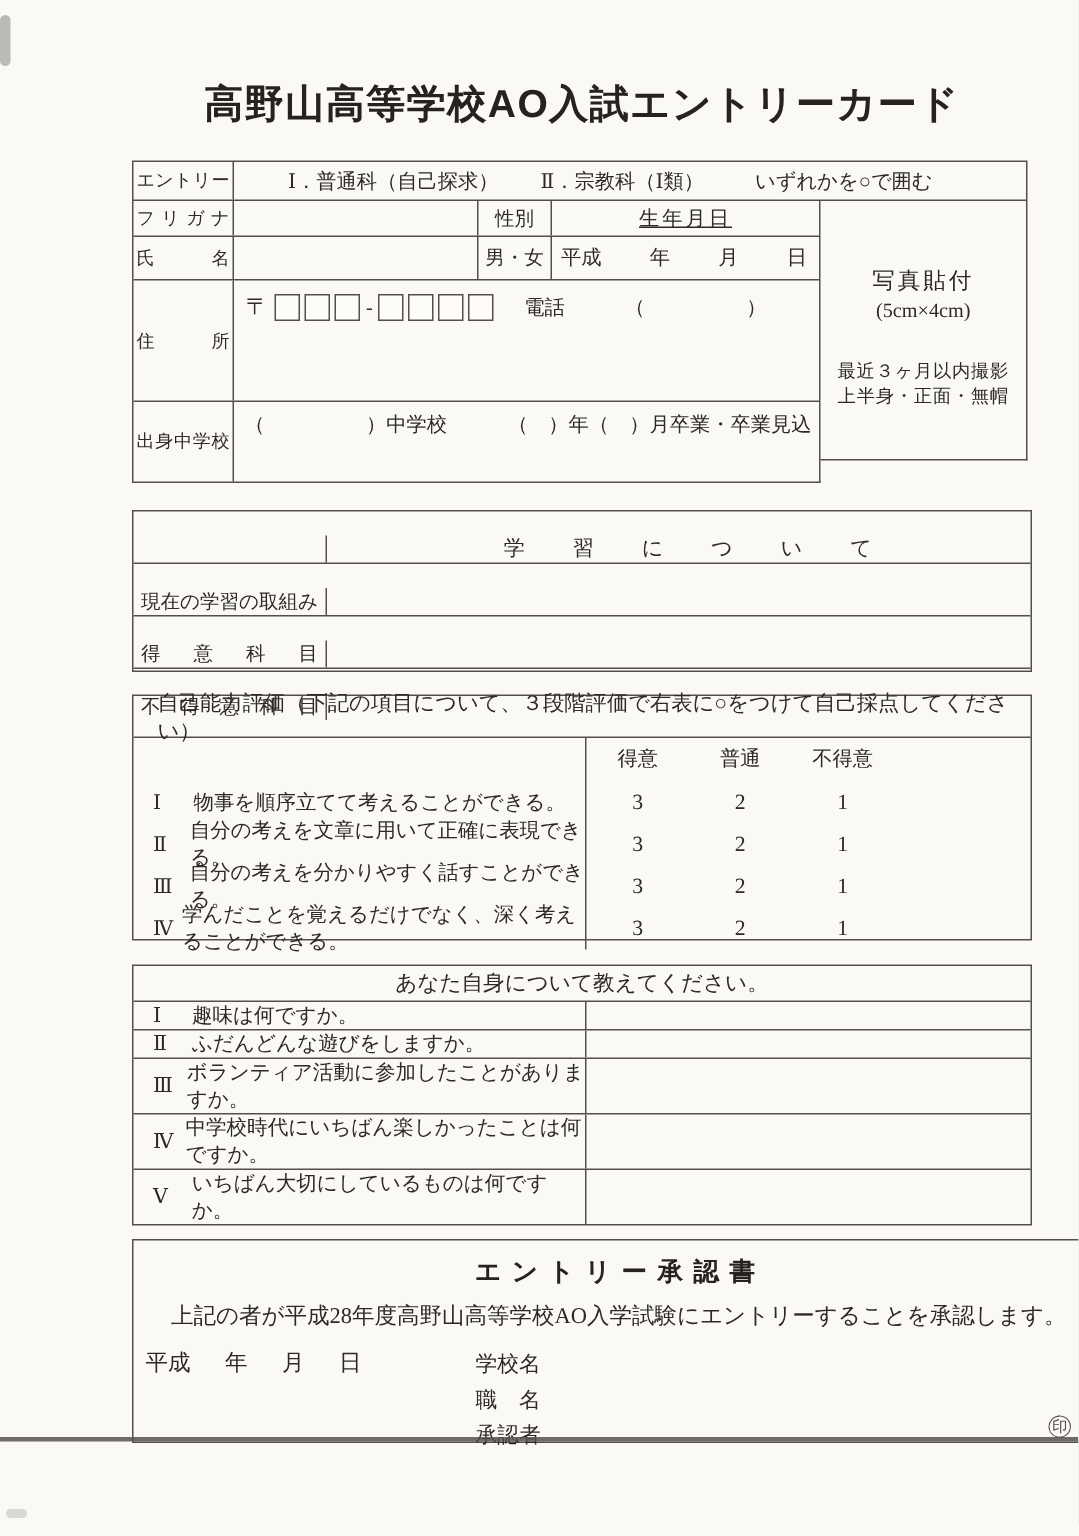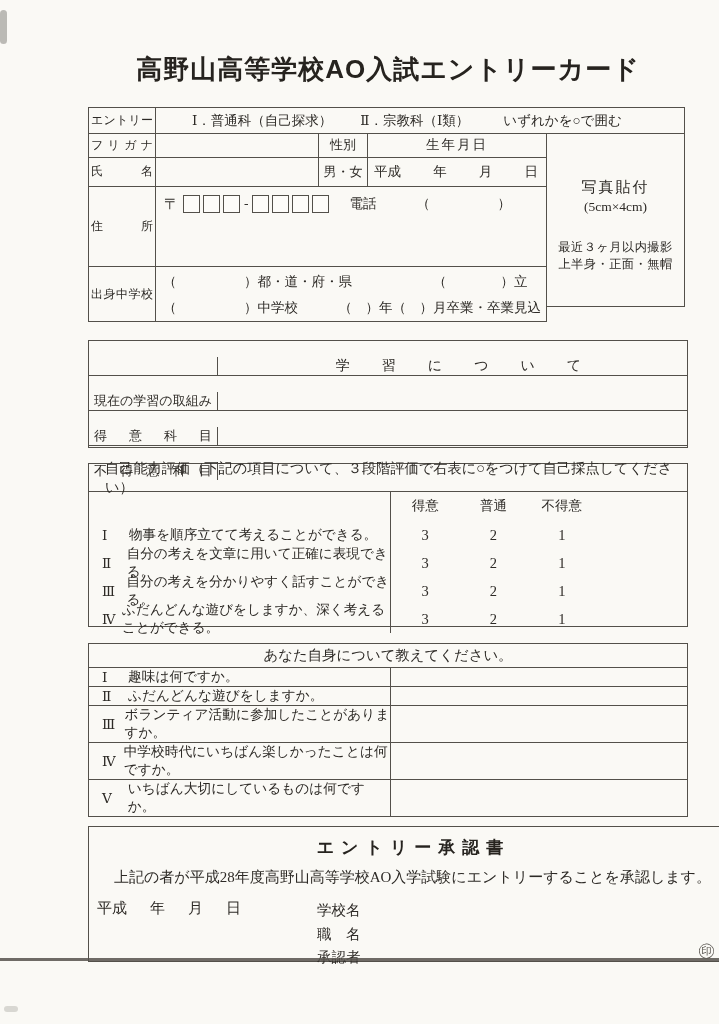--- a/index.html
+++ b/index.html
@@ -39,21 +39,21 @@
   .lab { width: 67px; border-right: 1.5px solid #53504a; display: flex; align-items: center; padding: 0 2px; flex: none; }
   .lab span { display: block; width: 100%; font-size: 12px; text-align: justify; text-align-last: justify; }
 
   .t1-r2 { display: flex; height: 24px; border-bottom: 1.5px solid #53504a; }
   .t1-r3 { display: flex; height: 29px; border-bottom: 1.5px solid #53504a; }
   .t1-r4 { display: flex; height: 81px; border-bottom: 1.5px solid #53504a; }
   .t1-r5 { display: flex; flex: 1; }
   .mid-cell { width: 163px; border-right: 1.5px solid #53504a; }
   .sex-cell { width: 49px; border-right: 1.5px solid #53504a; display: flex; align-items: center; justify-content: center; font-size: 13px; }
   .birth-cell { flex: 1; display: flex; align-items: center; }
-  .birth-head { justify-content: center; letter-spacing: 2px; font-size: 13.5px; }
+  .birth-head { justify-content: center; letter-spacing: 2px; font-size: 13.5px; text-decoration: underline; }
   .birth-vals { justify-content: space-between; padding: 0 8px 0 6px; font-size: 13.5px; }
 
   .entry-opts { flex: 1; display: flex; align-items: center; gap: 28px; padding-left: 8px; font-size: 13.5px; }
   .entry-note { margin-left: 6px; }
 
   .addr-content { flex: 1; padding: 8px 0 0 8px; }
   .postal-line { display: flex; align-items: center; }
   .postal-mark { font-size: 15px; margin-right: 4px; }
   .pbox { width: 17px; height: 18px; border: 1.5px solid #53504a; margin-right: 3px; background: #fdfcf9; }
   .phyph { margin: 0 3px 0 1px; }
@@ -176,21 +176,20 @@
               <span class="phone-label">電話</span>
               <span class="phone-parens pre">（　　　　　）</span>
             </div>
           </div>
         </div>
         <div class="t1-r5">
           <div class="lab">
               <span>出身中学校</span>
             </div>
           <div class="school-content">
-            <div class="pre">（　　　　　）都・道・府・県　　　　　　（　　　　）立</div>
             <div class="pre">（　　　　　）中学校　　　（　）年（　）月卒業・卒業見込</div>
           </div>
         </div>
       </div>
       <div class="t1-right">
         <div class="photo-box">
           <div class="photo-title">写真貼付</div>
           <div class="photo-size">(5cm×4cm)</div>
           <div class="photo-notes">
             <div>最近３ヶ月以内撮影</div>
@@ -238,21 +237,21 @@
         <div class="t3-item">
           <span class="num">Ⅱ</span>
           <span>自分の考えを文章に用いて正確に表現できる。</span>
         </div>
         <div class="t3-item">
           <span class="num">Ⅲ</span>
           <span>自分の考えを分かりやすく話すことができる。</span>
         </div>
         <div class="t3-item">
           <span class="num">Ⅳ</span>
-          <span>ふだんどんな遊びをしますか、深く考えることができる。</span>
+          <span>学んだことを覚えるだけでなく、深く考えることができる。</span>
         </div>
       </div>
       <div class="t3-right">
         <div class="score-cols score-head">
           <div>得意</div>
           <div>普通</div>
           <div>不得意</div>
         </div>
         <div class="score-cols score-row">
           <div>3</div>

